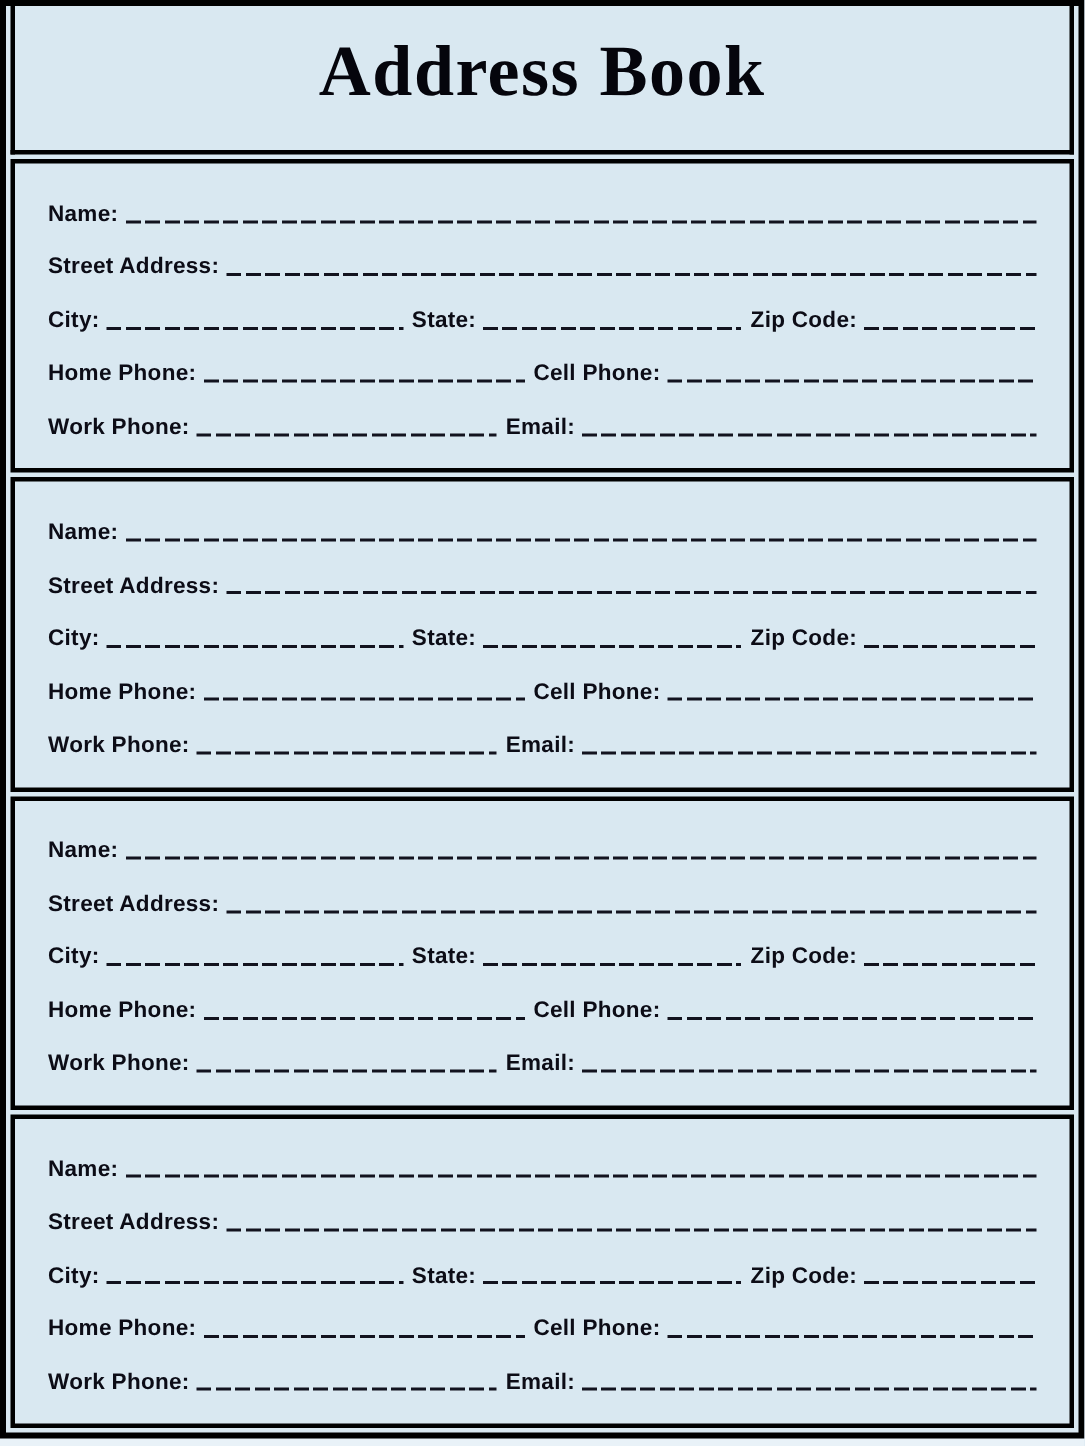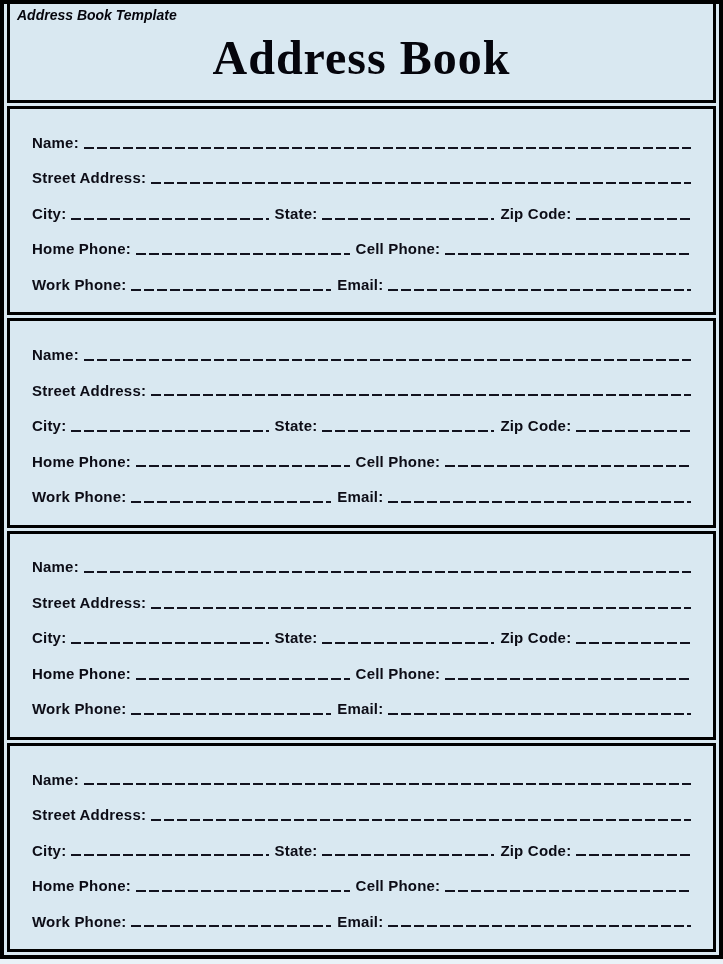--- a/index.html
+++ b/index.html
@@ -94,21 +94,20 @@
   .f-cell  { flex-grow: 1; }
   .f-work  { flex-grow: 0.66; }
   .f-email { flex-grow: 1; }
 </style>
 </head>
 <body>
 
 <div class="page">
 
   <div class="box header">
-    <div class="watermark">Address Book Template</div>
     <div class="title">Address Book</div>
   </div>
 
   <section class="box card">
     <div class="row">
       <span class="lbl">Name:</span>
       <span class="line f-full"></span>
     </div>
     <div class="row">
       <span class="lbl">Street Address:</span>

